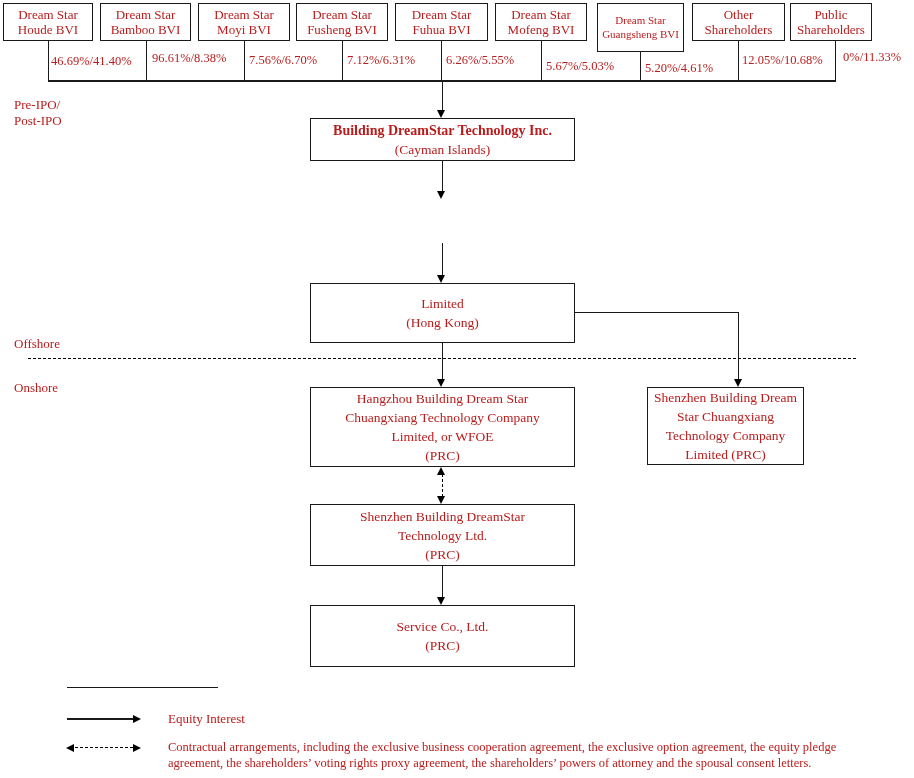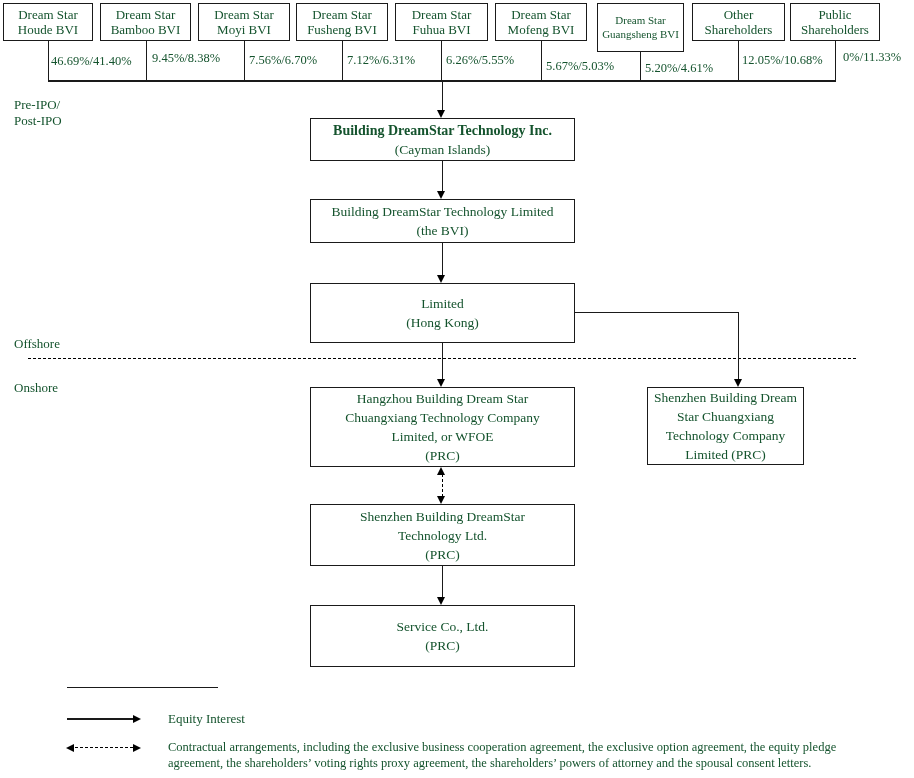--- a/index.html
+++ b/index.html
@@ -1,19 +1,19 @@
 <!DOCTYPE html>
 <html><head>
 <meta charset="utf-8">
 <style>
   * { margin:0; padding:0; box-sizing:border-box; }
   html,body { background:#fff; }
   .canvas {
     position:relative; width:914px; height:778px; background:#fff;
-    font-family:"Liberation Serif","DejaVu Serif",serif; color:#14532d; overflow:hidden;
+    font-family:"Liberation Serif","DejaVu Serif",serif; color:#b91c1c; overflow:hidden;
   }
   .box {
     position:absolute; border:1.2px solid #1a1a1a; background:#fff;
     display:flex; flex-direction:column; align-items:center; justify-content:center;
     text-align:center;
   }
   .sh { top:3px; height:38px; font-size:13px; line-height:15.5px; padding:0 4px; }
   .sh.small { height:49px; font-size:11px; line-height:13.5px; }
   .pct { position:absolute; font-size:12.5px; white-space:nowrap; }
   .entity { left:310px; width:265px; font-size:13.5px; line-height:19px; padding:0 4px; }
@@ -36,36 +36,36 @@
 <div class="canvas">
 
   <div class="box sh" style="left:3px;width:90px">Dream Star Houde BVI</div>
   <div class="box sh" style="left:100px;width:91px">Dream Star Bamboo BVI</div>
   <div class="box sh" style="left:198px;width:92px">Dream Star Moyi BVI</div>
   <div class="box sh" style="left:296px;width:92px">Dream Star Fusheng BVI</div>
   <div class="box sh" style="left:395px;width:93px">Dream Star Fuhua BVI</div>
   <div class="box sh small" style="left:597px;width:87px">Dream Star Guangsheng BVI</div>
   <div class="box sh" style="left:495px;width:92px">Dream Star Mofeng BVI</div>
   <div class="box sh" style="left:692px;width:93px">Other Shareholders</div>
-  <div class="box sh" style="left:790px;width:90px">Public Shareholders</div>
+  <div class="box sh" style="left:790px;width:82px">Public Shareholders</div>
 
   <div class="vline" style="left:47.5px;top:41px;width:1.5px;height:39px"></div>
   <div class="vline" style="left:145.5px;top:41px;width:1.5px;height:39px"></div>
   <div class="vline" style="left:243.5px;top:41px;width:1.5px;height:39px"></div>
   <div class="vline" style="left:341.5px;top:41px;width:1.5px;height:39px"></div>
   <div class="vline" style="left:440.5px;top:41px;width:1.5px;height:39px"></div>
   <div class="vline" style="left:540.5px;top:41px;width:1.5px;height:39px"></div>
   <div class="vline" style="left:639.5px;top:52px;width:1.5px;height:28px"></div>
   <div class="vline" style="left:737.5px;top:41px;width:1.5px;height:39px"></div>
   <div class="vline" style="left:834.5px;top:41px;width:1.5px;height:39px"></div>
 
   <div class="hline" style="left:47.5px;top:80px;width:788px;height:1.5px"></div>
 
   <div class="pct" style="left:51px;top:54px">46.69%/41.40%</div>
-  <div class="pct" style="left:152px;top:51px">9.45%/8.38%</div>
+  <div class="pct" style="left:152px;top:51px">96.61%/8.38%</div>
   <div class="pct" style="left:249px;top:53px">7.56%/6.70%</div>
   <div class="pct" style="left:347px;top:53px">7.12%/6.31%</div>
   <div class="pct" style="left:446px;top:53px">6.26%/5.55%</div>
   <div class="pct" style="left:546px;top:59px">5.67%/5.03%</div>
   <div class="pct" style="left:645px;top:61px">5.20%/4.61%</div>
   <div class="pct" style="left:742px;top:53px">12.05%/10.68%</div>
   <div class="pct" style="left:843px;top:50px">0%/11.33%</div>
 
   <div class="region" style="left:14px;top:97px">Pre-IPO/
 Post-IPO</div>
@@ -76,24 +76,20 @@
   <div class="ah ah-d" style="left:437px;top:110px"></div>
 
   <div class="box entity" style="top:118px;height:43px">
     <div class="b">Building DreamStar Technology Inc.</div>
     <div>(Cayman Islands)</div>
   </div>
 
   <div class="vline" style="left:441.5px;top:161px;width:1.8px;height:31px"></div>
   <div class="ah ah-d" style="left:437px;top:191px"></div>
 
-  <div class="box entity" style="top:199px;height:44px">
-    <div>Building DreamStar Technology Limited</div>
-    <div>(the BVI)</div>
-  </div>
 
   <div class="vline" style="left:441.5px;top:243px;width:1.8px;height:33px"></div>
   <div class="ah ah-d" style="left:437px;top:275px"></div>
 
   <div class="box entity" style="top:283px;height:60px">
     <div>Limited</div>
     <div>(Hong Kong)</div>
   </div>
 
   <div class="dash-h" style="left:28px;top:358px;width:828px"></div>

